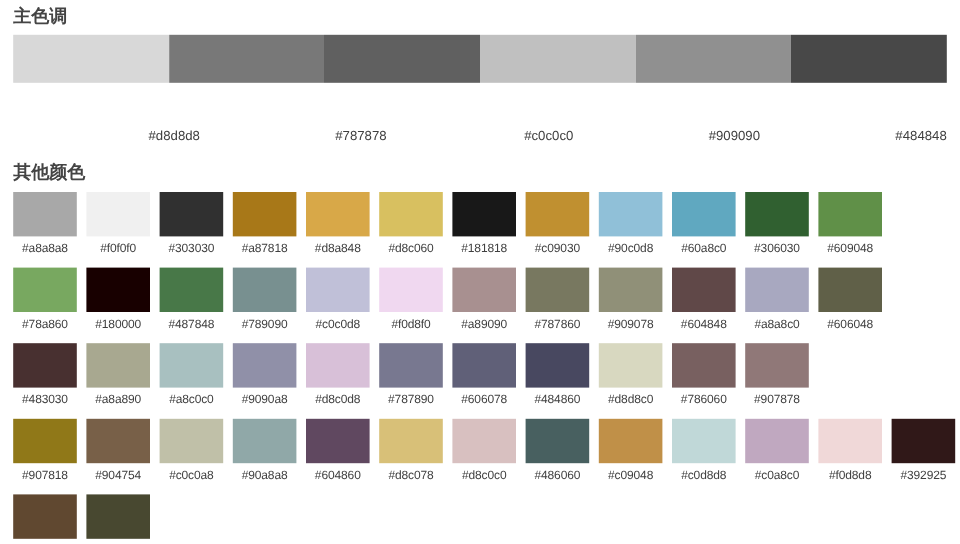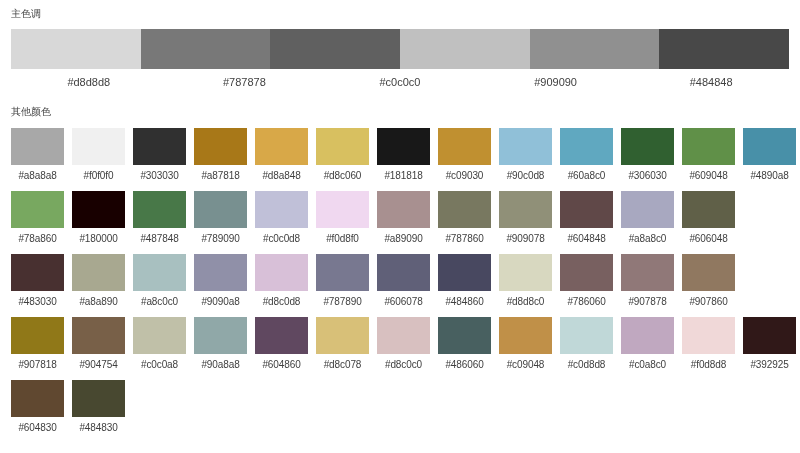--- a/index.html
+++ b/index.html
@@ -18,25 +18,26 @@
 
   .page {
     position: relative;
     width: 800px;
     height: 453px;
     box-sizing: border-box;
     padding: 0 11px;
   }
 
   .section-title {
-    font-size: 10px;
+    font-size: 15px;
     color: #444444;
     line-height: 14px;
     margin: 0;
     padding: 0;
+    font-weight: bold;
   }
 
   #main-section-title { padding-top: 7px; }
   #other-section-title { padding-top: 16px; }
 
   
   .main-bar {
     display: flex;
     width: 778px;
     height: 40px;
@@ -46,25 +47,26 @@
     flex: 1 1 0;
     height: 40px;
   }
   .main-labels {
     display: flex;
     width: 778px;
     margin-top: 7px;
   }
   .main-labels .main-label {
     flex: 1 1 0;
-    text-align: center;
+    text-align: right;
     font-size: 11px;
     color: #404040;
     line-height: 13px;
     white-space: nowrap;
+    margin-top: 32px;
   }
 
   
   .other-grid {
     margin-top: 9px;
   }
   .other-row {
     display: flex;
     flex-wrap: nowrap;
     margin-bottom: 9px;
@@ -160,24 +162,20 @@
             <div class="other-label">#60a8c0</div>
           </div>
           <div class="other-cell">
             <div class="other-chip" title="#306030" style="background: rgb(48, 96, 48);"></div>
             <div class="other-label">#306030</div>
           </div>
           <div class="other-cell">
             <div class="other-chip" title="#609048" style="background: rgb(96, 144, 72);"></div>
             <div class="other-label">#609048</div>
           </div>
-          <div class="other-cell">
-            <div class="other-chip" title="#4890a8" style="background: rgb(72, 144, 168);"></div>
-            <div class="other-label">#4890a8</div>
-          </div>
         </div>
         <div class="other-row">
           <div class="other-cell">
             <div class="other-chip" title="#78a860" style="background: rgb(120, 168, 96);"></div>
             <div class="other-label">#78a860</div>
           </div>
           <div class="other-cell">
             <div class="other-chip" title="#180000" style="background: rgb(24, 0, 0);"></div>
             <div class="other-label">#180000</div>
           </div>
@@ -260,24 +258,20 @@
             <div class="other-label">#d8d8c0</div>
           </div>
           <div class="other-cell">
             <div class="other-chip" title="#786060" style="background: rgb(120, 96, 96);"></div>
             <div class="other-label">#786060</div>
           </div>
           <div class="other-cell">
             <div class="other-chip" title="#907878" style="background: rgb(144, 120, 120);"></div>
             <div class="other-label">#907878</div>
           </div>
-          <div class="other-cell">
-            <div class="other-chip" title="#907860" style="background: rgb(144, 120, 96);"></div>
-            <div class="other-label">#907860</div>
-          </div>
         </div>
         <div class="other-row">
           <div class="other-cell">
             <div class="other-chip" title="#907818" style="background: rgb(144, 120, 24);"></div>
             <div class="other-label">#907818</div>
           </div>
           <div class="other-cell">
             <div class="other-chip" title="#786048" style="background: rgb(120, 96, 72);"></div>
             <div class="other-label">#904754</div>
           </div>

